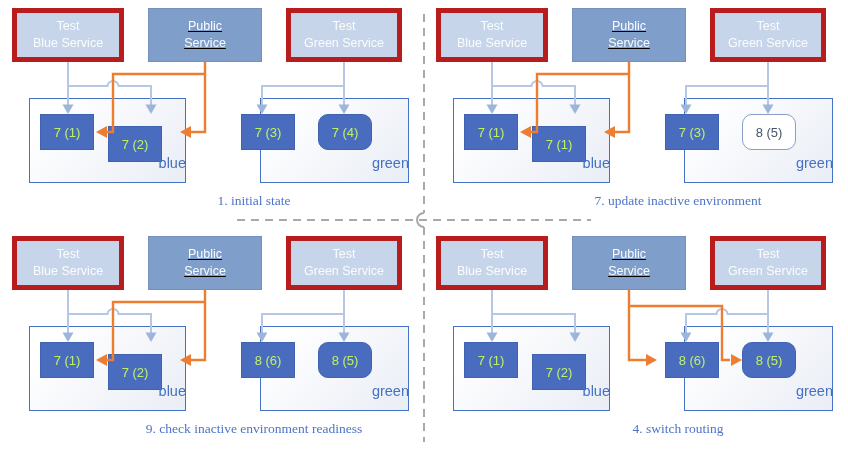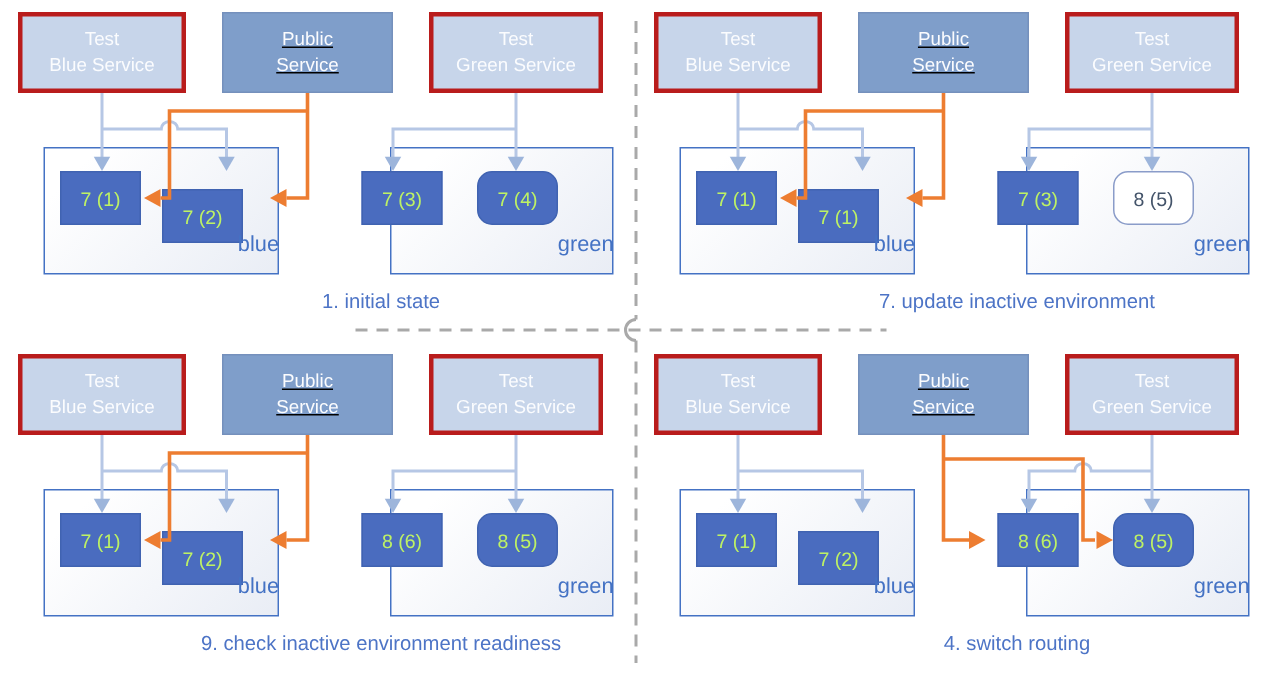--- a/index.html
+++ b/index.html
@@ -2,40 +2,40 @@
 <html><head>
 <meta charset="utf-8">
 <title>Diagram</title>
 <style>
   html,body{margin:0;padding:0;background:#fff;}
   body{font-family:"Liberation Sans","DejaVu Sans",sans-serif;}
   .stage{position:relative;width:848px;height:456px;background:#fff;overflow:hidden;}
   .panel{position:absolute;width:424px;height:228px;}
 
   .svc{position:absolute;top:8px;height:54px;display:flex;align-items:center;justify-content:center;text-align:center;box-sizing:border-box;}
-  .svc.light{background:#c7d5ea;border:3px solid #b91c1c;}
+  .svc.light{background:#c7d5ea;border:5px solid #b91c1c;}
   .svc.dark{background:#7f9eca;border:1px solid #7590bc;text-decoration:underline;}
   .svclabel{white-space:pre-line;color:#fbfcfe;font-size:12.5px;line-height:1.34;}
   .pos-svc0{left:12px;width:112px;}
   .pos-svc1{left:148px;width:114px;}
   .pos-svc2{left:286px;width:116px;}
 
   .env{position:absolute;top:98px;height:85px;box-sizing:border-box;border:1.2px solid #4472c4;background:linear-gradient(135deg,#ffffff 15%,#e9edf5 100%);}
   .pos-envblue{left:29px;width:157px;}
   .pos-envgreen{left:228px;width:149px;margin-left:32px;}
 
   .pod{position:absolute;top:114px;width:54px;height:36px;box-sizing:border-box;background:#4a6cbf;border:1px solid #4063b1;color:#bef264;font-size:13px;display:flex;align-items:center;justify-content:center;}
   .pod[data-state="new"]{background:#ffffff;border:1.4px solid #8a9cc9;color:#44546a;}
   .pos-pod1{left:40px;}
   .pos-pod2{left:108px;margin-top:12px;}
   .pos-pod3{left:241px;}
   .pos-pod4{left:318px;border-radius:10px;}
 
   .envlabel{position:absolute;top:155px;text-align:right;color:#4472c4;font-size:14.5px;}
-  .caption{position:absolute;left:0;width:508px;top:193px;text-align:center;color:#4d74c6;font-size:13.5px;}
+  .caption{position:absolute;left:0;width:508px;top:193px;text-align:center;color:#4d74c6;font-size:13.5px;font-family:Liberation Serif, serif;}
 
   .arrows{position:absolute;left:0;top:0;pointer-events:none;}
   .lb{stroke:#b6c7e5;stroke-width:2;fill:none;}
   .lbh{fill:#9db5db;}
   .or{stroke:#ed7d31;stroke-width:2.4;fill:none;}
   .orh{fill:#ed7d31;}
 
   .divider{position:absolute;left:0;top:0;pointer-events:none;}
   .dash{stroke:#a9a9a9;stroke-width:2;stroke-dasharray:8 6;fill:none;}
   .solidgray{stroke:#a9a9a9;stroke-width:2;fill:none;}

